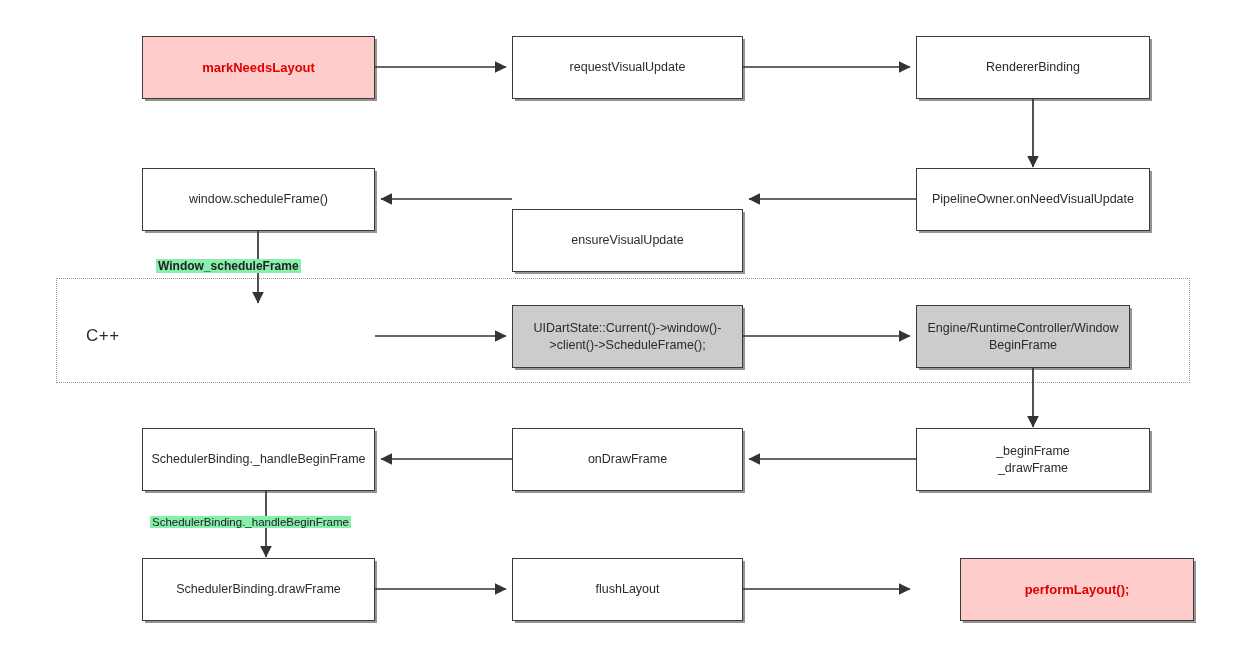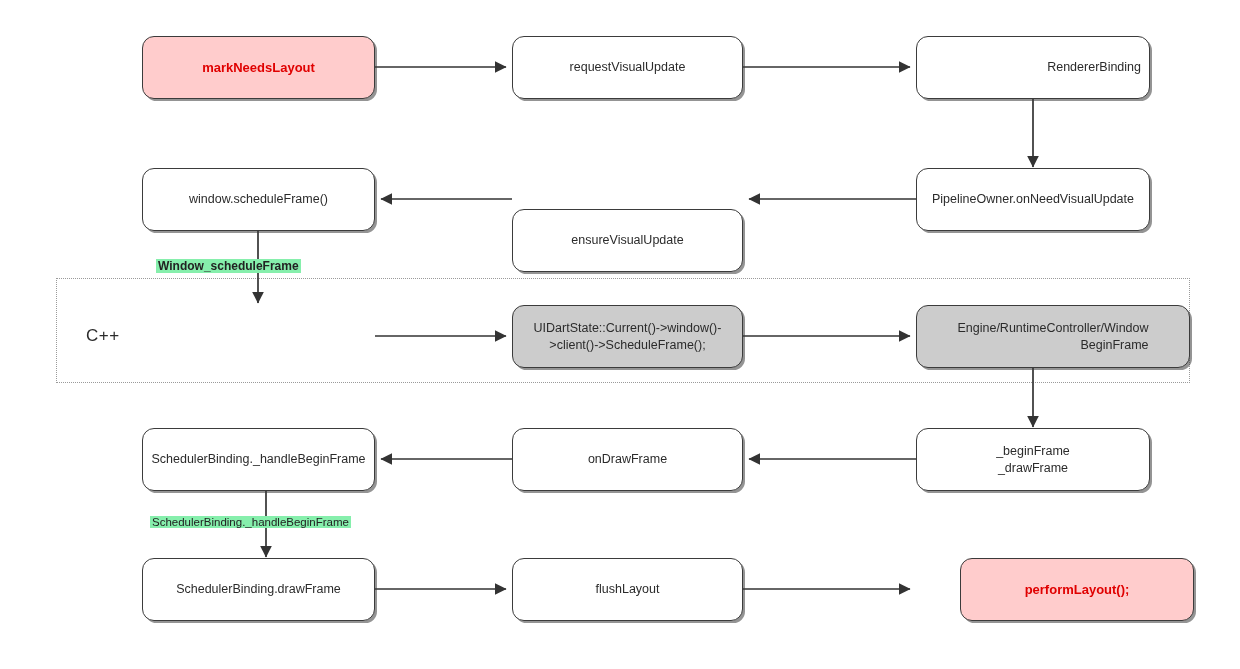--- a/index.html
+++ b/index.html
@@ -24,21 +24,21 @@
     position: absolute;
     left: 0; top: 0;
     width: 1240px;
     height: 669px;
     pointer-events: none;
   }
   .node {
     position: absolute;
     box-sizing: border-box;
     border: 1.6px solid #3b3b3b;
-    border-radius: 12px;
+    border-radius: 0;
     background: #ffffff;
     display: flex;
     align-items: center;
     justify-content: center;
     text-align: center;
     font-size: 12.5px;
     color: #2b2b2b;
     line-height: 1.35;
     padding: 10px 8px;
     box-shadow: 2.5px 2.5px 0 -0.5px rgba(60,60,60,0.55);
@@ -130,41 +130,41 @@
 
   <div class="edge-label bold" style="left:156px; top:259px;">Window_scheduleFrame</div>
   <div class="edge-label" style="left:150px; top:516px;">SchedulerBinding._handleBeginFrame</div>
 
   <div class="node pink" style="left:142px; top:36px; width:233px; height:63px;">
     <span class="nl">markNeedsLayout</span>
   </div>
   <div class="node" style="left:512px; top:36px; width:231px; height:63px;">
     <span class="nl">requestVisualUpdate</span>
   </div>
-  <div class="node" style="left:916px; top:36px; width:234px; height:63px;justify-content:flex-end;">
+  <div class="node" style="left:916px; top:36px; width:234px; height:63px;">
     <span class="nl">RendererBinding</span>
   </div>
 
   <div class="node" style="left:142px; top:168px; width:233px; height:63px;">
     <span class="nl">window.scheduleFrame()</span>
   </div>
   <div class="node" style="left:512px; top:168px; width:231px; height:63px;margin-top:41px;">
     <span class="nl">ensureVisualUpdate</span>
   </div>
   <div class="node" style="left:916px; top:168px; width:234px; height:63px;">
     <span class="nl">PipelineOwner.onNeedVisualUpdate</span>
   </div>
 
   <div class="node gray" style="left:512px; top:305px; width:231px; height:63px;">
     <div>
       <span class="nl">UIDartState::Current()-&gt;window()-</span>
       <span class="nl">&gt;client()-&gt;ScheduleFrame();</span>
     </div>
   </div>
-  <div class="node gray" style="left:916px; top:305px; width:274px; height:63px;text-align:right;">
+  <div class="node gray" style="left:916px; top:305px; width:214px; height:63px;">
     <div>
       <span class="nl">Engine/RuntimeController/Window</span>
       <span class="nl">BeginFrame</span>
     </div>
   </div>
 
   <div class="node" style="left:142px; top:428px; width:233px; height:63px;">
     <span class="nl">SchedulerBinding._handleBeginFrame</span>
   </div>
   <div class="node" style="left:512px; top:428px; width:231px; height:63px;">

